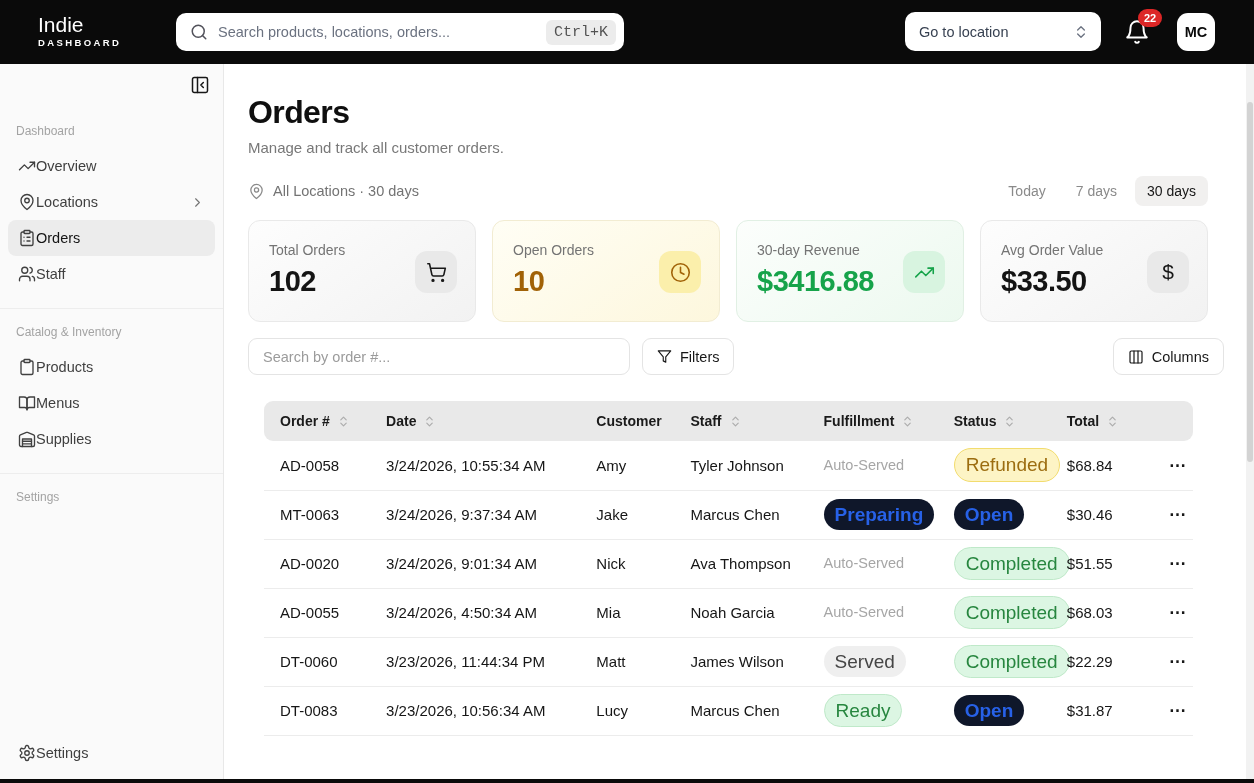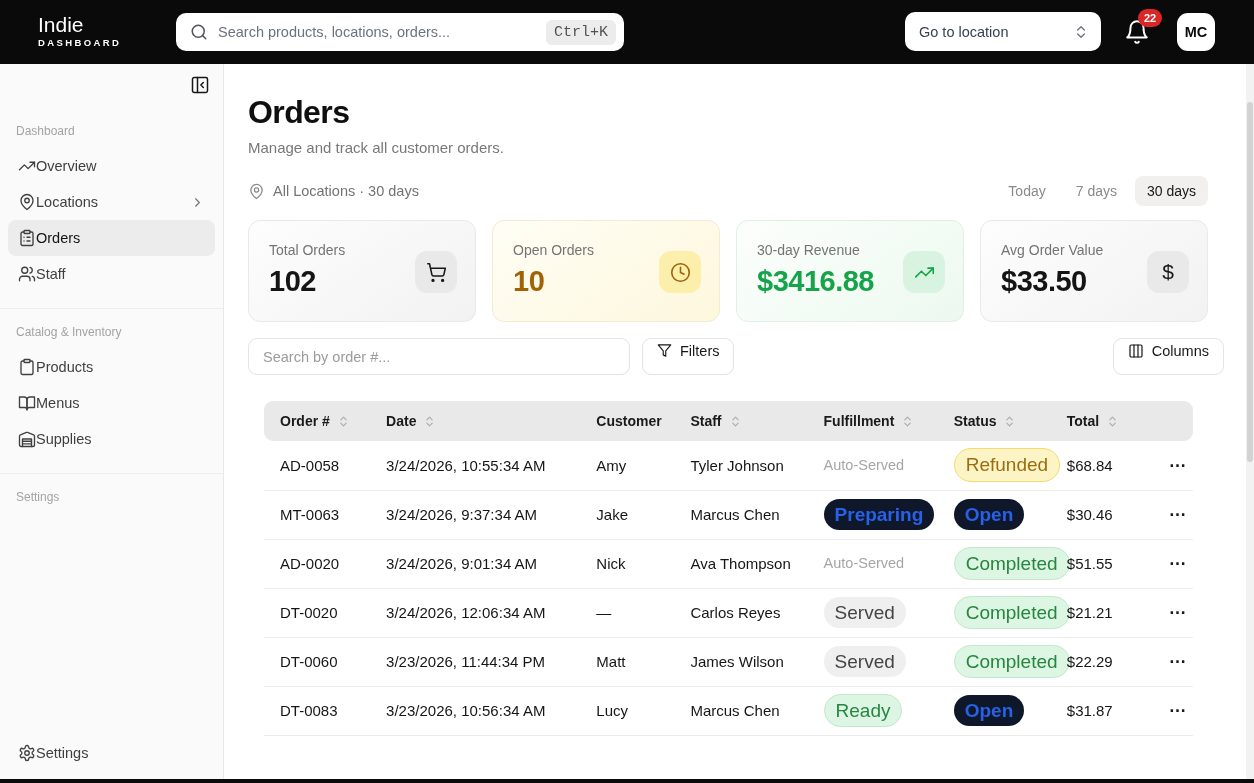--- a/index.html
+++ b/index.html
@@ -56,21 +56,21 @@
   .card.amber .cicon { background:#fbefab; color:#a16207; }
   .card.green { background:linear-gradient(145deg,#fcfefc,#ecf9ef); border-color:#e1f0e4; }
   .card.green .cvalue { color:#16a34a; }
   .card.green .cicon { background:#d8f4e0; color:#16a34a; }
   .dollar-glyph { font-size:21px; font-weight:500; }
 
   
   .toolbar { margin-top:16px; display:flex; align-items:center; gap:12px; }
   .osearch { width:382px; height:37px; border:1px solid #e4e4e4; border-radius:9px; padding:0 14px; font-size:14.5px; color:#111; font-family:inherit; outline:none; }
   .osearch::placeholder { color:#9b9b9b; }
-  .tbtn { height:37px; border:1px solid #e4e4e4; background:#fff; border-radius:9px; display:flex; gap:8px; padding:4px 14px; font-size:14.5px; color:#171717; font-family:inherit; cursor:pointer; }
+  .tbtn { height:37px; border:1px solid #e4e4e4; background:#fff; border-radius:9px; display:flex; align-items:center; gap:8px; padding:14px 14px; font-size:14.5px; color:#171717; font-family:inherit; cursor:pointer; }
   .colbtn { margin-left:auto; margin-right:-16px; }
 
   
   .tablewrap { margin:26px 15px 0 16px; }
   table { width:100%; border-collapse:collapse; table-layout:fixed; }
   thead th { background:#e9e9e9; height:40px; text-align:left; font-size:14px; font-weight:600; color:#1a1a1a; padding:0 0 0 16px; }
   thead th:first-child { border-radius:9px 0 0 9px; }
   thead th:last-child { border-radius:0 9px 9px 0; }
   .thflex { display:flex; align-items:center; gap:7px; }
   .sorticon { color:#adadad; flex:0 0 auto; }
@@ -436,27 +436,27 @@
           <td>AD-0020</td>
           <td>3/24/2026, 9:01:34 AM</td>
           <td>Nick</td>
           <td>Ava Thompson</td>
           <td><span class="bdg plain">Auto-Served</span></td>
           <td><span class="bdg green">Completed</span></td>
           <td>$51.55</td>
           <td><button class="rowmenu">⋯</button></td>
         </tr>
         <tr>
-          <td>DT-0020</td>
-          <td>3/24/2026, 12:06:34 AM</td>
-          <td>—</td>
-          <td>Carlos Reyes</td>
-          <td><span class="bdg gray">Served</span></td>
+          <td>AD-0055</td>
+          <td>3/24/2026, 4:50:34 AM</td>
+          <td>Mia</td>
+          <td>Noah Garcia</td>
+          <td><span class="bdg plain">Auto-Served</span></td>
           <td><span class="bdg green">Completed</span></td>
-          <td>$21.21</td>
+          <td>$68.03</td>
           <td><button class="rowmenu">⋯</button></td>
         </tr>
         <tr>
           <td>DT-0060</td>
           <td>3/23/2026, 11:44:34 PM</td>
           <td>Matt</td>
           <td>James Wilson</td>
           <td><span class="bdg gray">Served</span></td>
           <td><span class="bdg green">Completed</span></td>
           <td>$22.29</td>

